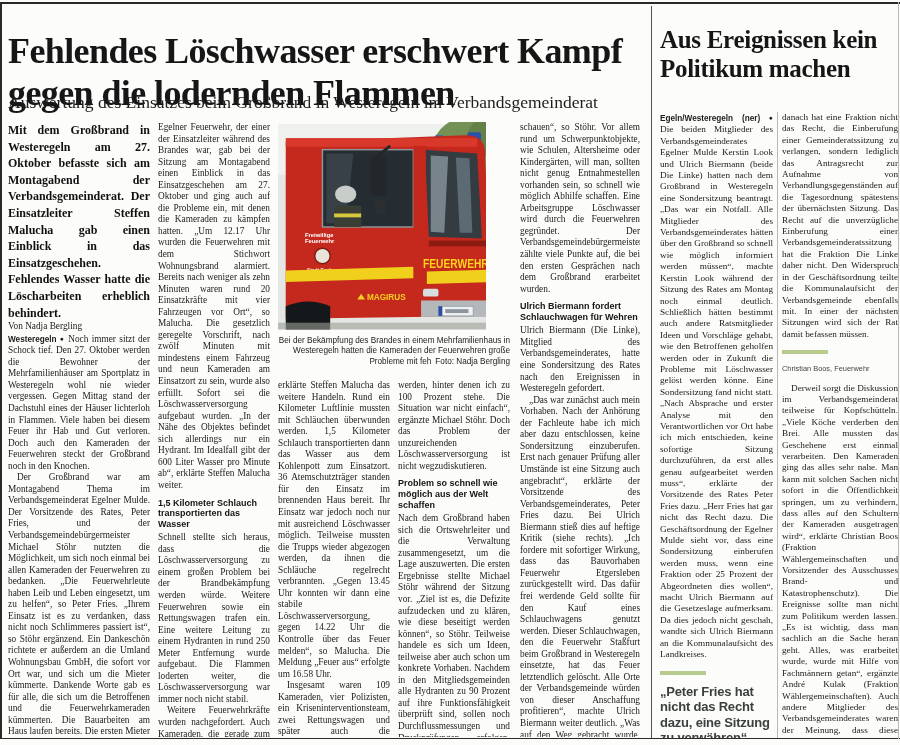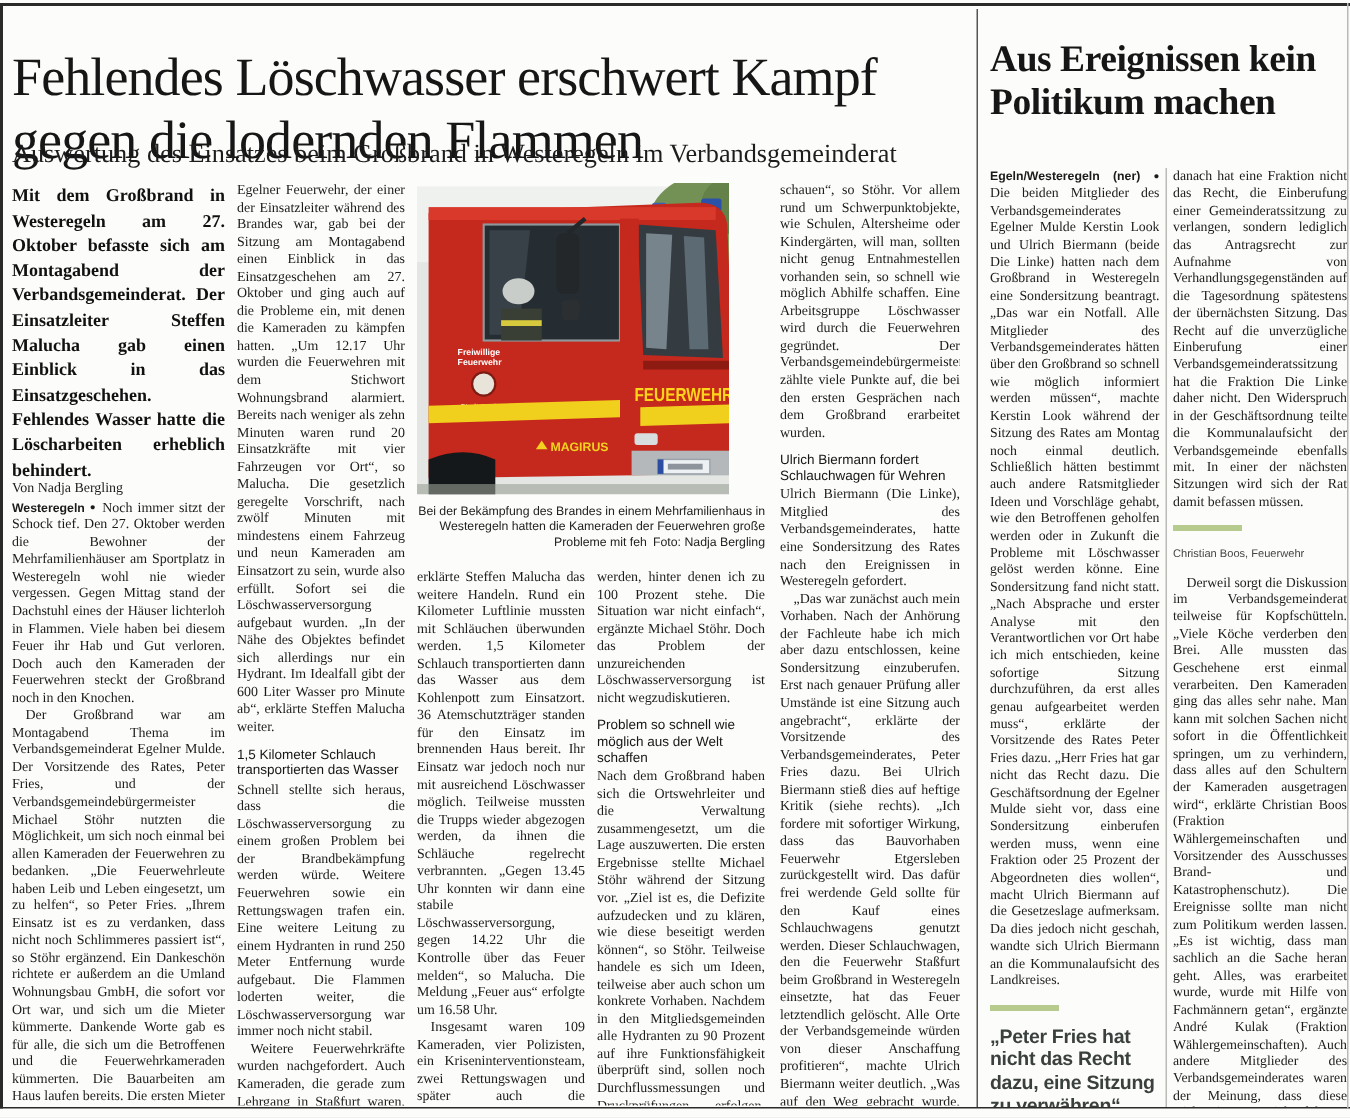--- a/index.html
+++ b/index.html
@@ -5,41 +5,41 @@
   html,body{margin:0;padding:0;background:#e9e9e7;}
   .page{
     position:relative;width:900px;height:745px;background:#fcfcfa;
     font-family:"Liberation Serif",serif;color:#1c1c1c;overflow:hidden;
     margin:0 auto;
   }
   
   .rule{position:absolute;background:#2a2a28;}
   .rule.light{background:#b9b9b5;}
   
-  .m-headline{position:absolute;left:8px;top:6px;width:642px;font-weight:normal;
+  .m-headline{position:absolute;left:8px;top:6px;width:642px;font-weight:bold;
     font-size:36px;line-height:42px;letter-spacing:-0.6px;color:#161616;}
   .m-headline span{display:block;white-space:nowrap;}
   .m-subheadline{position:absolute;left:8px;top:92px;width:642px;font-size:17.5px;
     white-space:nowrap;color:#1d1d1d;}
   .r-headline{position:absolute;left:660px;top:8px;width:238px;font-weight:bold;
     font-size:25px;line-height:29px;letter-spacing:-0.3px;color:#161616;}
   .r-headline span{display:block;white-space:nowrap;}
   .r-subheadline{position:absolute;left:660px;top:76px;width:238px;font-size:15.5px;
     white-space:nowrap;color:#1d1d1d;}
   
   .col{position:absolute;text-align:justify;font-size:9.3px;line-height:11.55px;
     overflow:hidden;color:#1b1b1b;}
   .col p{margin:0;}
   .col p.ind{text-indent:9px;}
   .lede{font-weight:bold;font-size:12px;line-height:16.6px;color:#111;
     text-align:justify;margin:0 0 12px 0;}
   .byline{font-size:9.3px;margin:0 0 2px 0;}
   .dateline{font-family:"Liberation Sans",sans-serif;font-weight:bold;font-size:8.2px;}
   .bullet{font-size:6.5px;vertical-align:1px;}
-  .colsubhead{font-family:"Liberation Sans",sans-serif;font-weight:normal;font-size:9px;
+  .colsubhead{font-family:"Liberation Sans",sans-serif;font-weight:bold;font-size:9px;
     line-height:10.6px;text-align:left;margin:6px 0 3px 0;color:#151515;}
   
   .photo{position:absolute;left:278px;top:122px;width:208px;height:210px;overflow:hidden;}
   .caption{position:absolute;left:278px;top:336px;width:232px;
     font-family:"Liberation Sans",sans-serif;font-size:8.2px;line-height:10.3px;
     text-align:right;color:#222;}
   .caption .credit{position:absolute;right:0;bottom:0;background:#fcfcfa;padding-left:4px;}
   
   .pullquote{margin:10px 0 8px 0;text-align:left;}
   .pullquote .bar{width:46px;height:4px;margin:0 0 9px 0;}

